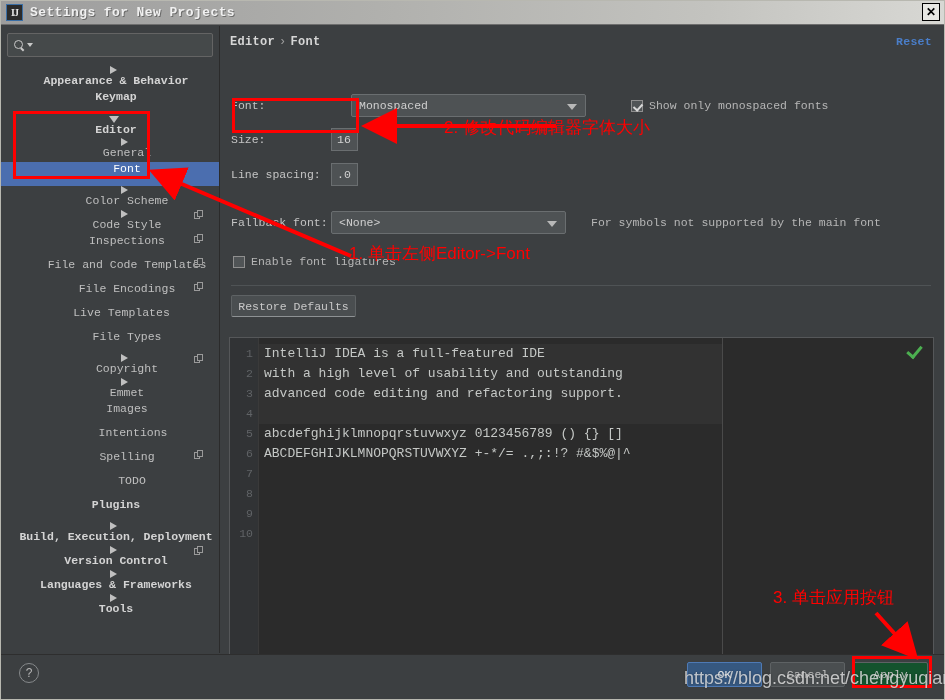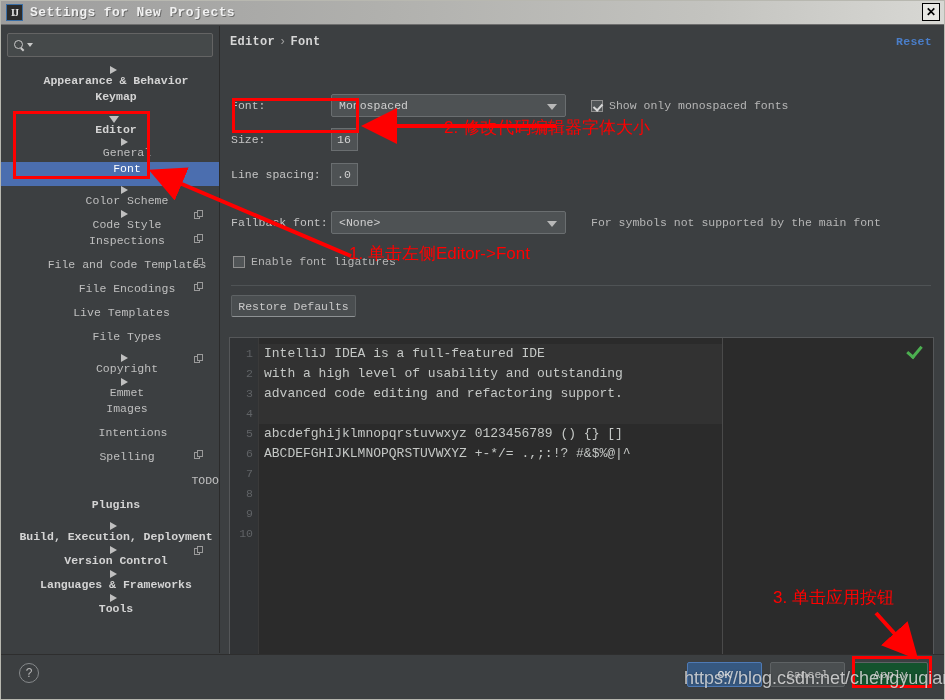--- a/index.html
+++ b/index.html
@@ -361,21 +361,21 @@
             <span>Intentions</span>
           </div>
           <div class="tree-row" style="padding-left: 34px;">
             <span class="arrow none"></span>
             <span>Spelling</span>
             <span class="copy-icon">
               <i></i>
               <i></i>
             </span>
           </div>
-          <div class="tree-row" style="padding-left: 44px; align-items: flex-end;">
+          <div class="tree-row" style="padding-left: 44px;">
             <span class="arrow none"></span>
             <span>TODO</span>
           </div>
           <div class="tree-row bold" style="padding-left: 12px;">
             <span class="arrow none"></span>
             <span>Plugins</span>
           </div>
           <div class="tree-row bold" style="padding-left: 12px;">
             <span class="arrow "></span>
             <span>Build, Execution, Deployment</span>
@@ -398,21 +398,21 @@
           </div>
         </div>
     </div>
 
     <div id="main">
       <div id="breadcrumb">
         <span>Editor</span><span class="sep">›</span><span>Font</span>
       </div>
       <div id="reset-link">Reset</div>
 
-      <div class="form-row" style="left:10px; top:68px;">
+      <div class="form-row" style="left:10px; top:68px;gap:20px;">
         <span class="lbl" style="width:100px;">Font:</span>
         <div class="combo" style="width:235px;">
           <span>Monospaced</span>
           <span class="cdown"></span>
         </div>
         <div style="display:flex;align-items:center;margin-left:25px;">
           <span class="cbox checked"></span>
           <span class="hint">Show only monospaced fonts</span>
         </div>
       </div>

